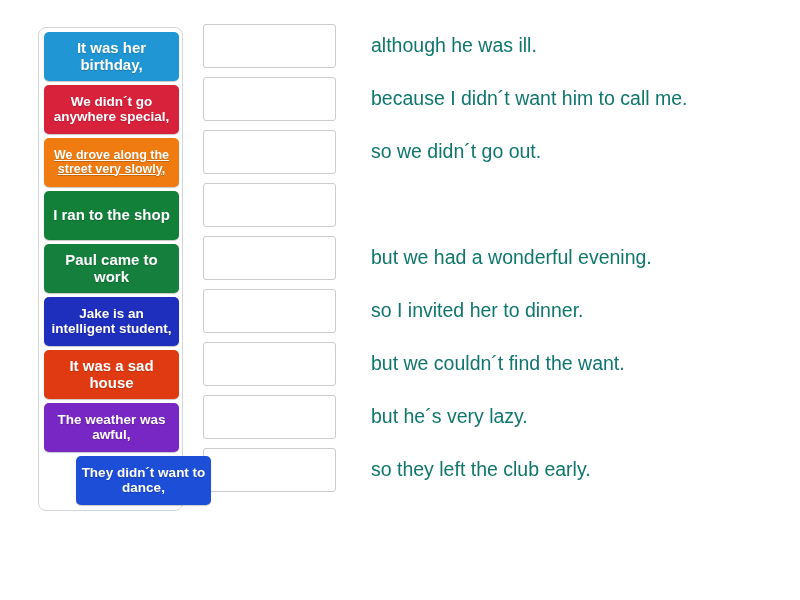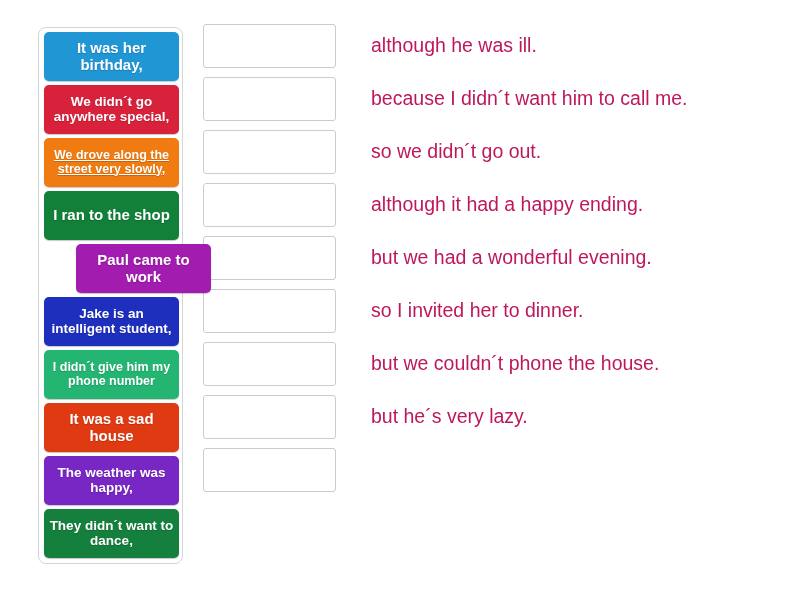--- a/index.html
+++ b/index.html
@@ -88,21 +88,21 @@
     background: #ffffff;
     border: 1px solid #c9cdd0;
     border-radius: 3px;
     flex: 0 0 auto;
     cursor: pointer;
   }
 
   .answer-text {
     margin-left: 35px;
     font-size: 19.5px;
-    color: #be185d;
+    color: #0f766e;
     white-space: nowrap;
     line-height: 1;
   }
 </style>
 </head>
 <body>
 
 <div id="activity">
 
   <div class="tiles-panel">
@@ -111,71 +111,68 @@
       </div>
       <div class="tile size-md" draggable="true" style="background: rgb(216, 34, 60);">
         <span>We didn´t go anywhere special,</span>
       </div>
       <div class="tile size-sm" draggable="true" style="background: rgb(240, 123, 16); text-decoration: underline;">
         <span>We drove along the street very slowly,</span>
       </div>
       <div class="tile size-lg" draggable="true" style="background: rgb(19, 128, 58); justify-content: center;">
         <span>I ran to the shop</span>
       </div>
-      <div class="tile size-lg" draggable="true" style="background: #a21caf; margin-left: 32px;">
+      <div class="tile size-lg" draggable="true" style="background: #15803d;">
         <span>Paul came to work</span>
       </div>
       <div class="tile size-md" draggable="true" style="background: rgb(30, 47, 190);">
         <span>Jake is an intelligent student,</span>
       </div>
-      <div class="tile size-sm" draggable="true" style="background: rgb(37, 181, 115);">
-        <span>I didn´t give him my phone number</span>
-      </div>
       <div class="tile size-lg" draggable="true" style="background: rgb(224, 58, 18);">
         <span>It was a sad house</span>
       </div>
       <div class="tile size-md" draggable="true" style="background: rgb(120, 38, 196);">
-        <span>The weather was happy,</span>
+        <span>The weather was awful,</span>
       </div>
-      <div class="tile size-md" draggable="true" style="background: #15803d;">
+      <div class="tile size-md" draggable="true" style="background: #1d4ed8; margin-left: 32px;">
         <span>They didn´t want to dance,</span>
       </div>
     </div>
 
   <div class="rows-panel">
       <div class="answer-row">
         <div class="drop-zone"></div>
         <div class="answer-text">although he was ill.</div>
       </div>
       <div class="answer-row">
         <div class="drop-zone"></div>
         <div class="answer-text">because I didn´t want him to call me.</div>
       </div>
       <div class="answer-row">
         <div class="drop-zone"></div>
         <div class="answer-text">so we didn´t go out.</div>
       </div>
       <div class="answer-row">
         <div class="drop-zone"></div>
-        <div class="answer-text">although it had a happy ending.</div>
       </div>
       <div class="answer-row">
         <div class="drop-zone"></div>
         <div class="answer-text">but we had a wonderful evening.</div>
       </div>
       <div class="answer-row">
         <div class="drop-zone"></div>
         <div class="answer-text">so I invited her to dinner.</div>
       </div>
       <div class="answer-row">
         <div class="drop-zone"></div>
-        <div class="answer-text">but we couldn´t phone the house.</div>
+        <div class="answer-text">but we couldn´t find the want.</div>
       </div>
       <div class="answer-row">
         <div class="drop-zone"></div>
         <div class="answer-text">but he´s very lazy.</div>
       </div>
       <div class="answer-row">
         <div class="drop-zone"></div>
+        <div class="answer-text">so they left the club early.</div>
       </div>
     </div>
 
 </div>
 
 </body></html>

